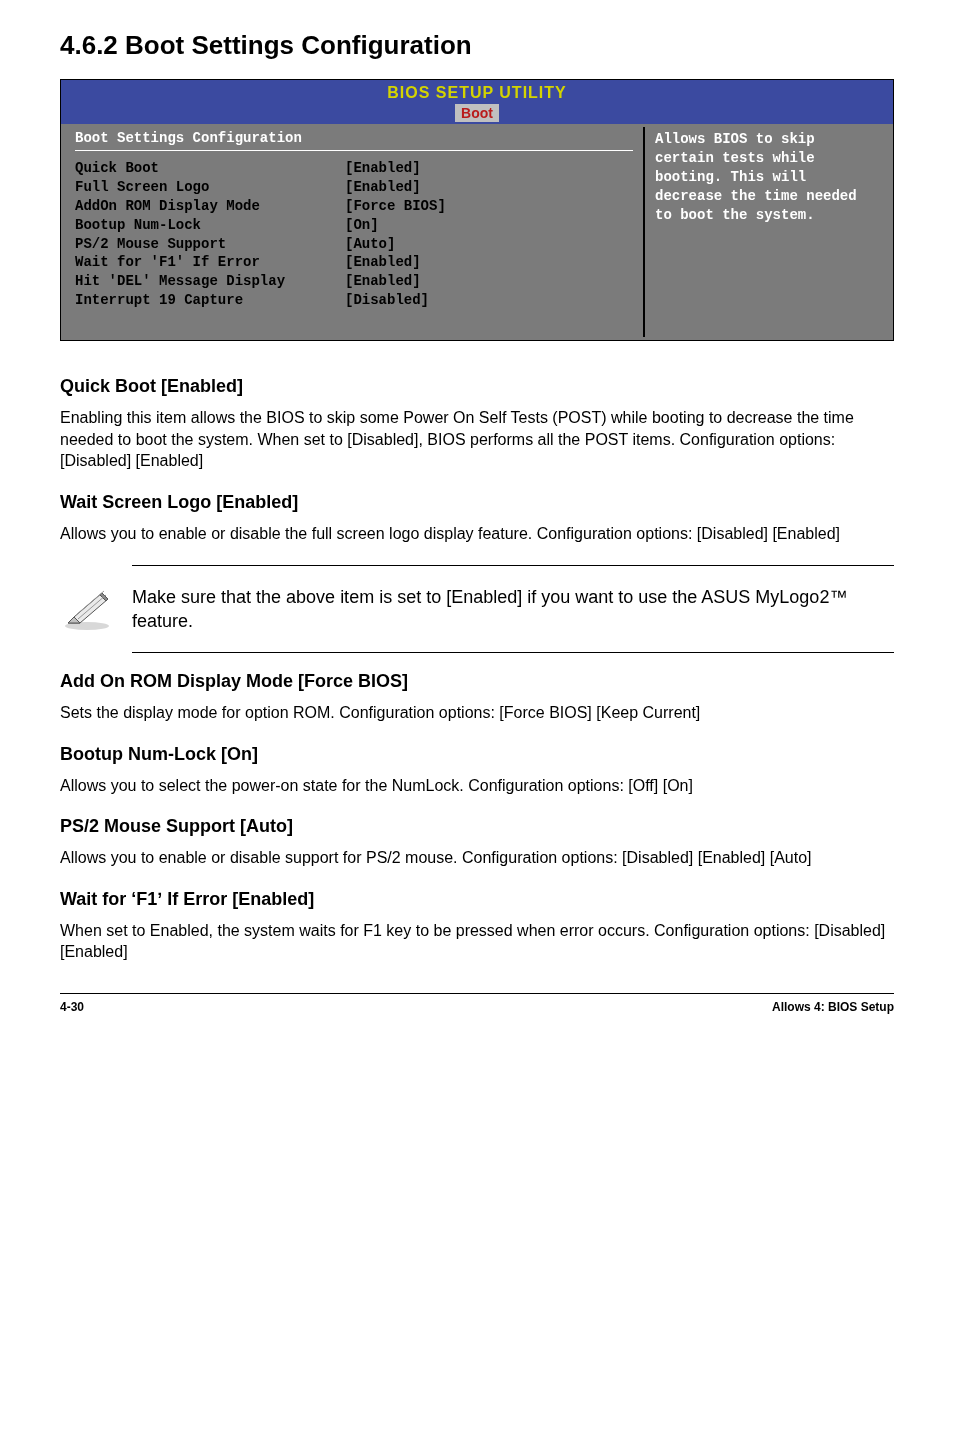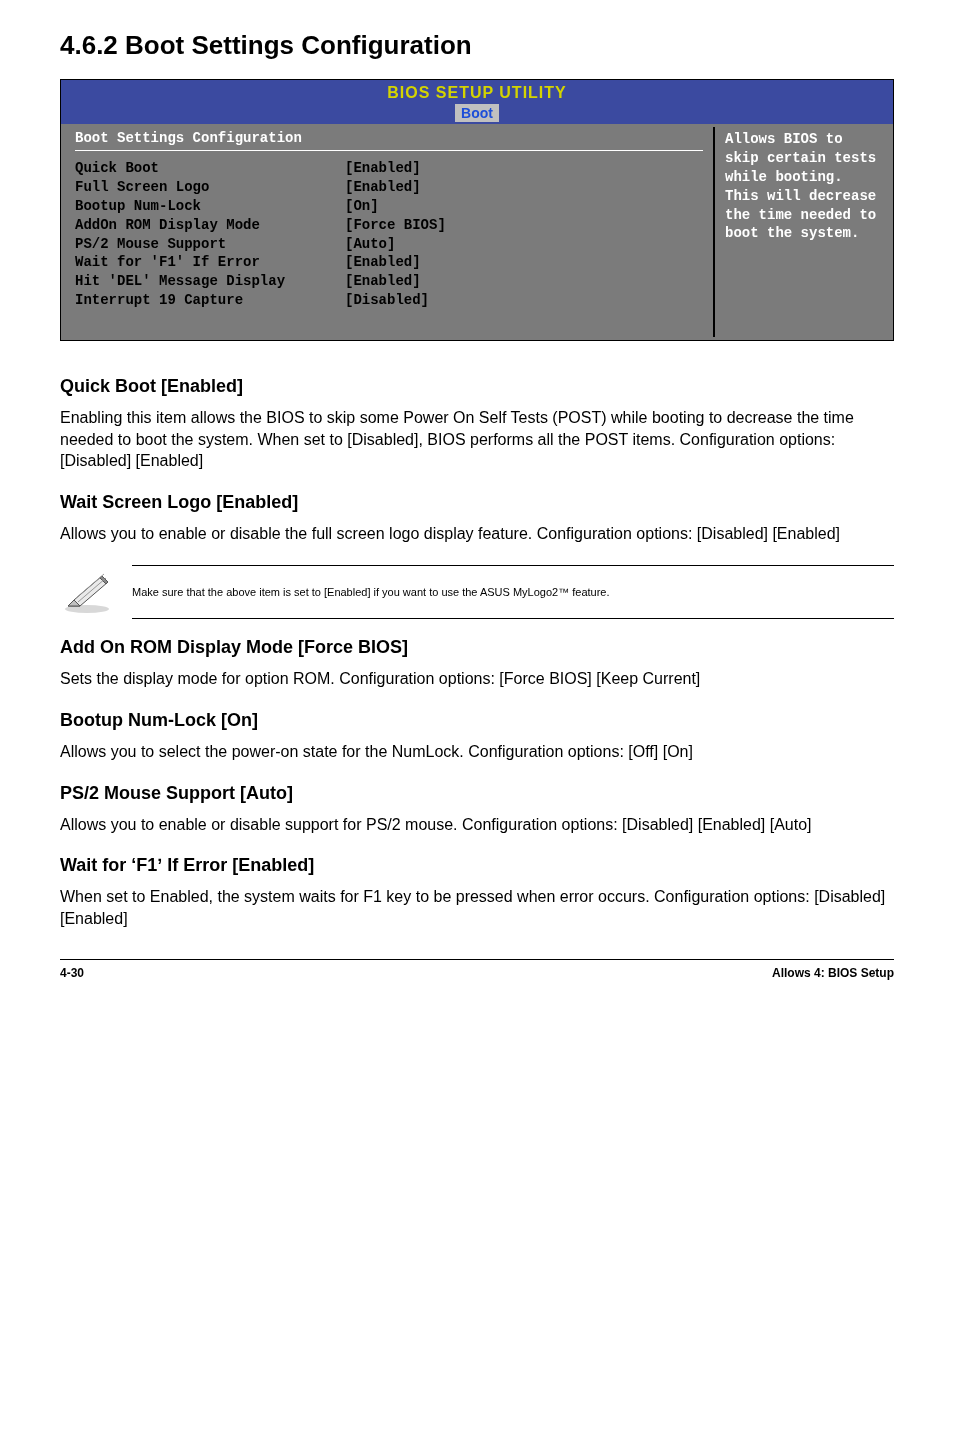--- a/index.html
+++ b/index.html
@@ -38,21 +38,21 @@
       font-size: 16px;
       color: #d4d400;
     }
 
     .bios-header .title {
       letter-spacing: 1px;
     }
 
     .bios-header .tab-boot {
       background: #c0c0c0;
-      color: #1d4ed8;
+      color: #b91c1c;
       padding: 1px 6px;
       display: inline-block;
       font-size: 14px;
       margin-top: 2px;
     }
 
     .bios-body {
       display: flex;
       background: #7b7b7b;
     }
@@ -93,21 +93,21 @@
       flex: 1;
     }
 
     .bios-divider {
       width: 2px;
       background: #000;
       margin: 3px 0 3px 0;
     }
 
     .bios-right {
-      width: 178px;
+      width: 248px;
       padding: 6px 12px 30px 10px;
       font-family: "Courier New", monospace;
       font-size: 14px;
       color: #ffffff;
       font-weight: bold;
       line-height: 1.35;
     }
 
     .bios-box::after {
       content: "";
@@ -134,21 +134,21 @@
       align-items: center;
       margin: 0 0 18px 0;
       padding: 0 0 0 0;
       gap: 18px;
     }
 
     .note-content {
       border-top: 1px solid #000;
       border-bottom: 1px solid #000;
       padding: 19px 0;
-      font-size: 11px;
+      font-size: 18px;
       line-height: 1.35;
       flex: 1;
     }
 
     .note-icon {
       width: 54px;
       height: 44px;
       flex-shrink: 0;
     }
 
@@ -182,26 +182,26 @@
       <hr>
       <div class="bios-row">
         <span class="label-col">Quick Boot</span>
         <span class="value-col">[Enabled]</span>
       </div>
       <div class="bios-row">
         <span class="label-col">Full Screen Logo</span>
         <span class="value-col">[Enabled]</span>
       </div>
       <div class="bios-row">
+        <span class="label-col">AddOn ROM Display Mode</span>
+        <span class="value-col">[Force BIOS]</span>
+      </div>
+      <div class="bios-row">
         <span class="label-col">Bootup Num-Lock</span>
         <span class="value-col">[On]</span>
-      </div>
-      <div class="bios-row">
-        <span class="label-col">AddOn ROM Display Mode</span>
-        <span class="value-col">[Force BIOS]</span>
       </div>
       <div class="bios-row">
         <span class="label-col">PS/2 Mouse Support</span>
         <span class="value-col">[Auto]</span>
       </div>
       <div class="bios-row">
         <span class="label-col">Wait for 'F1' If Error</span>
         <span class="value-col">[Enabled]</span>
       </div>
       <div class="bios-row">

